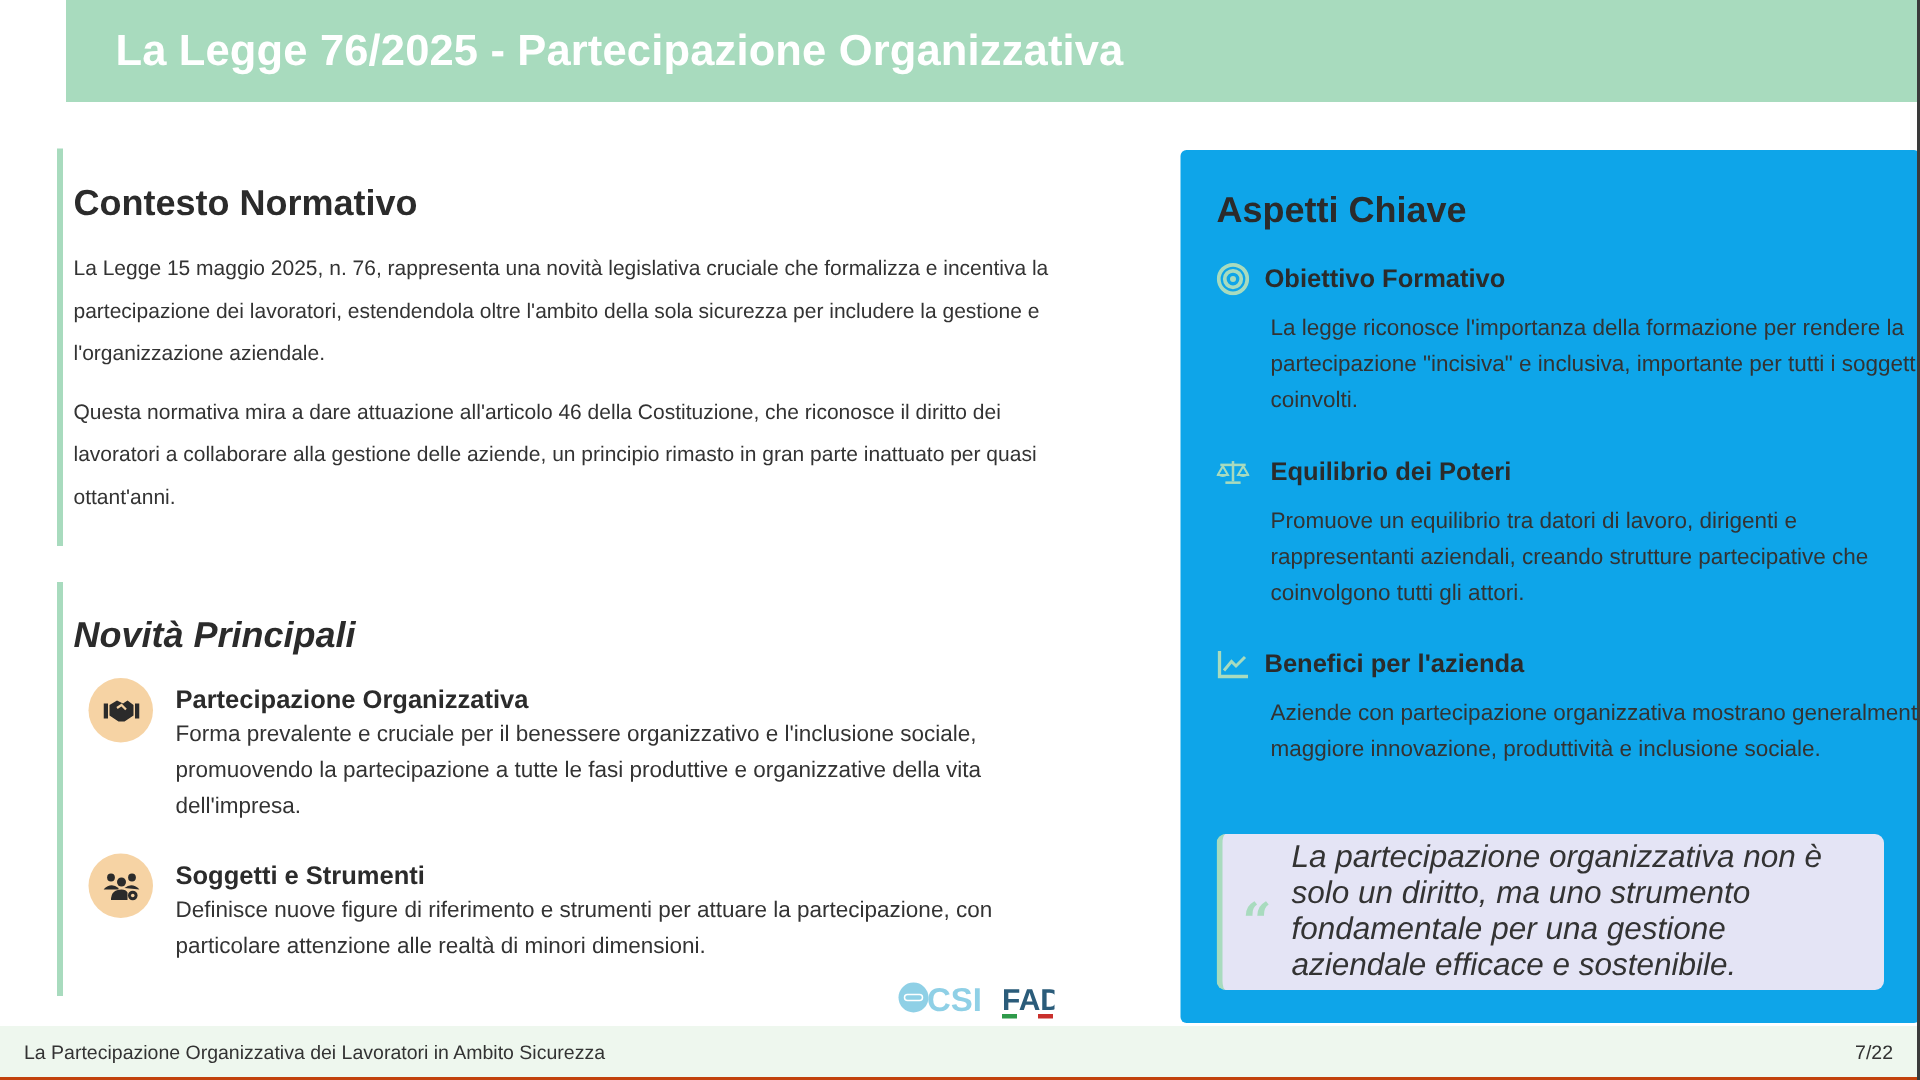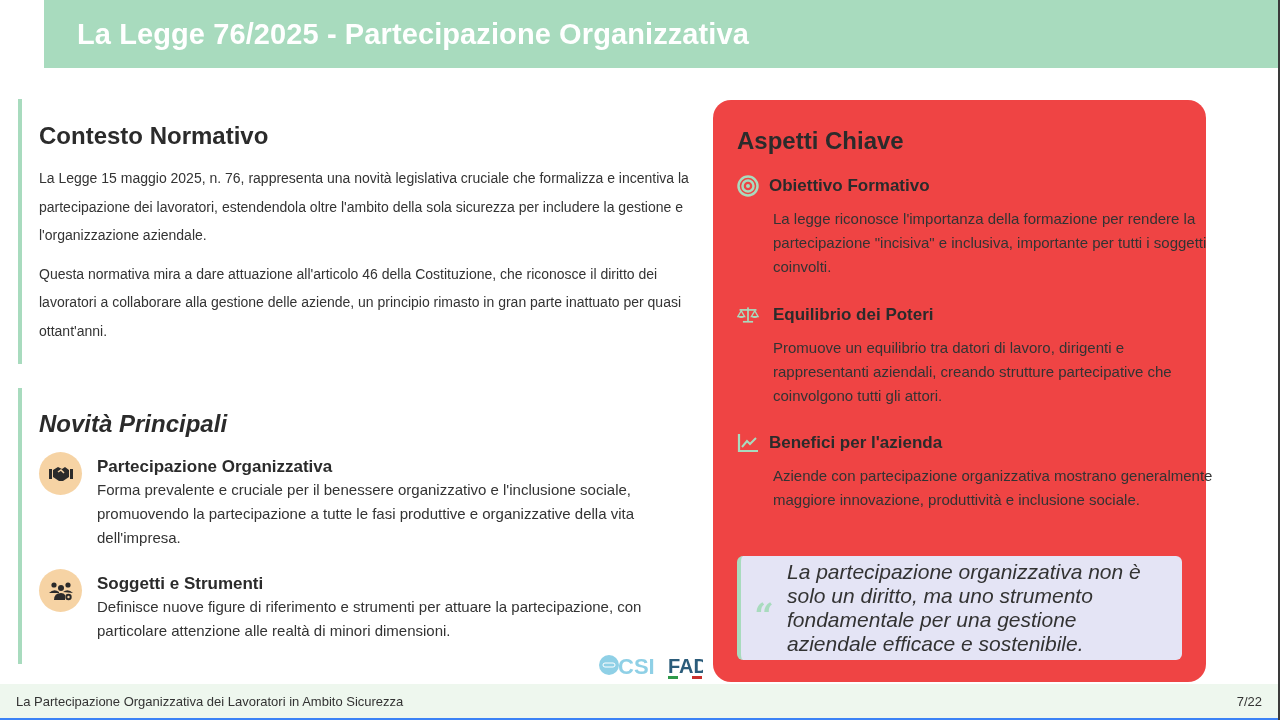--- a/index.html
+++ b/index.html
@@ -10,21 +10,21 @@
       position: absolute; left: 0; top: 0; width: 1280px; height: 68px;
       background: #a8dbbe;
       display: flex; align-items: center; padding-left: 33px; margin-left: 44px;
     }
     .header h1 { color: #ffffff; font-size: 29px; font-weight: bold; letter-spacing: 0.1px; }
 
     .right-edge { position: absolute; right: 0; top: 0; width: 2px; height: 720px; background: #3a3a3a; }
 
     
     .section {
-      position: absolute; left: 18px; border-left: 4px solid #a8dbbe; padding-left: 17px;
+      position: absolute; left: 38px; border-left: 4px solid #a8dbbe; padding-left: 7px;
     }
     .sec1 { top: 99px; height: 265px; width: 680px; }
     .sec2 { top: 388px; height: 276px; width: 680px; }
     .section h2 { font-size: 24px; font-weight: bold; color: #2b2b2b; }
     .sec1 h2 { margin-top: 23px; }
     .sec2 h2 { margin-top: 22px; font-style: italic; }
     .section p.body { font-size: 14px; line-height: 28.5px; color: #333; width: 660px; }
     .sec1 p.p1 { margin-top: 14px; }
     .sec1 p.p2 { margin-top: 10px; }
 
@@ -38,22 +38,22 @@
     .feature .desc { font-size: 15px; line-height: 24px; color: #333; }
     .f1 { top: 64px; }
     .f2 { top: 181px; }
     .f1 .text { margin-top: 4px; }
     .f2 .text { margin-top: 4px; }
 
     .logo { position: absolute; left: 598px; top: 651px; width: 105px; height: 30px; font-weight: bold; }
 
     
     .panel {
-      position: absolute; left: 713px; top: 100px; width: 493px; height: 582px;
-      background: #ef4444; border-radius: 18px;
+      position: absolute; left: 787px; top: 100px; width: 493px; height: 582px;
+      background: #0ea5e9; border-radius: 4px;
     }
     .panel h2 { position: absolute; left: 24px; top: 27px; font-size: 24px; font-weight: bold; color: #2b2b2b; }
     .aspect { position: absolute; left: 24px; width: 470px; }
     .aspect .row { display: flex; align-items: center; }
     .aspect .ico { width: 22px; height: 22px; display: flex; align-items: center; justify-content: center; }
     .aspect .atitle { font-size: 17px; font-weight: bold; color: #2b2b2b; margin-left: 10px; }
     .aspect .adesc { font-size: 15px; line-height: 24px; color: #333; margin-left: 36px; margin-top: 10px; width: 440px; }
     .a1 { top: 75px; }
     .a2 { top: 204px; }
     .a3 { top: 332px; }
@@ -64,21 +64,21 @@
       background: #e4e4f5; border-left: 4px solid #a8dbbe; border-radius: 6px;
       display: flex; align-items: center;
     }
     .quote .qmark { font-family: "DejaVu Serif", serif; font-size: 34px; font-weight: bold; color: #a8dbbe; width: 46px; text-align: center; margin-top: 14px; }
     .quote .qtext { font-size: 21px; line-height: 24px; font-style: italic; color: #333; width: 380px; }
 
     
     .footer {
       position: absolute; left: 0; top: 684px; width: 1280px; height: 36px;
       background: #eef7ee; display: flex; align-items: center; justify-content: space-between;
-      padding: 0 18px 0 16px; border-bottom: 2px solid #3b82f6;
+      padding: 0 18px 0 16px; border-bottom: 2px solid #c2410c;
     }
     .footer span { font-size: 13px; color: #333; }
   </style>
 </head>
 <body>
 
 <div class="header">
   <h1>La Legge 76/2025 - Partecipazione Organizzativa</h1>
 </div>
 

